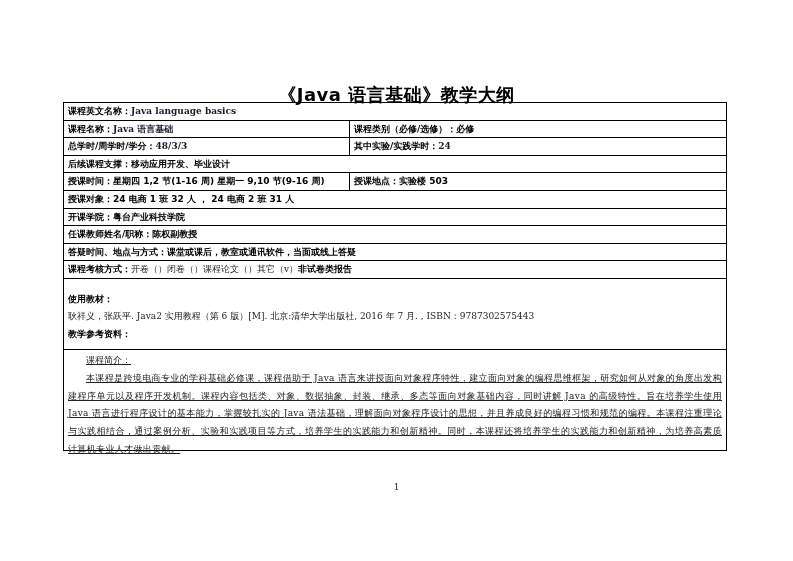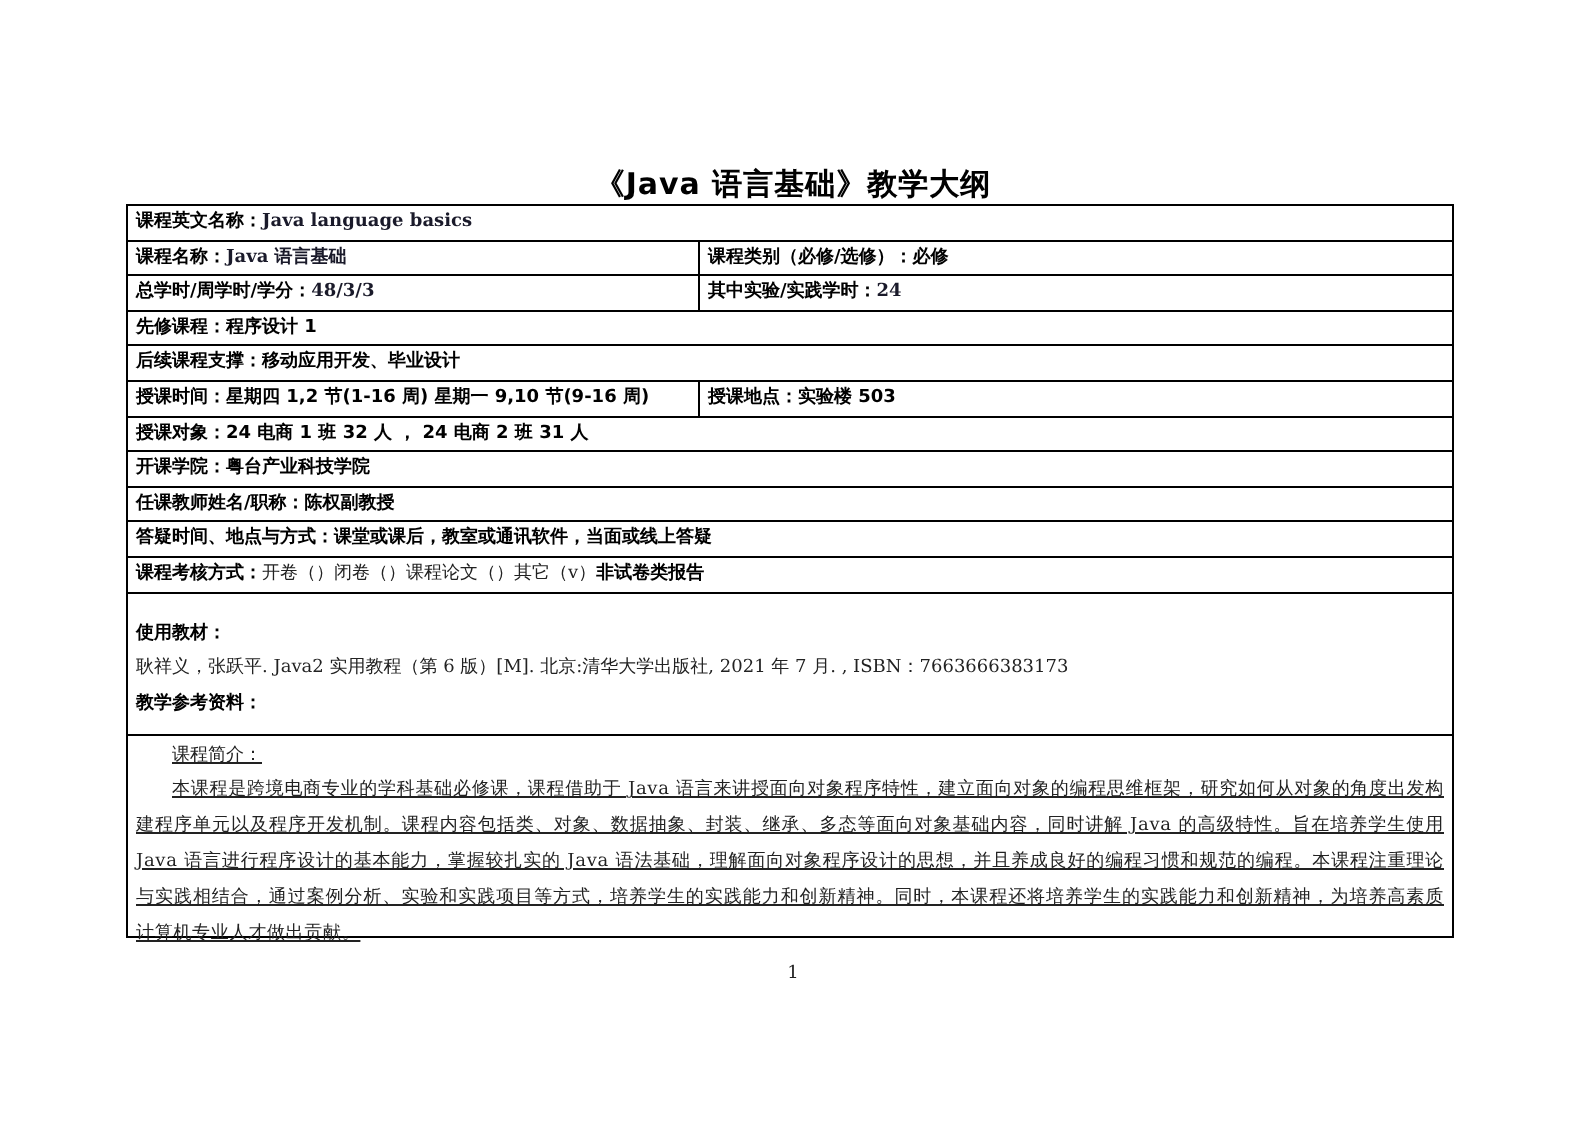--- a/index.html
+++ b/index.html
@@ -1,21 +1,21 @@
 <!DOCTYPE html>
 <html><head>
 <meta charset="utf-8">
 <style>
   * { box-sizing: border-box; margin: 0; padding: 0; }
   html, body { width: 793px; height: 561px; background: #ffffff; overflow: hidden; }
   body { position: relative; font-family: "DejaVu Serif", "Liberation Serif", serif; color: #111; }
   .title {
     position: absolute; left: 0; top: 83px; width: 793px; text-align: center;
     font-family: "DejaVu Sans", "Liberation Sans", sans-serif;
-    font-weight: bold; font-size: 15px; letter-spacing: 0.5px; color: #000;
+    font-weight: bold; font-size: 18px; letter-spacing: 0.5px; color: #000;
   }
   .outline {
     position: absolute; left: 63px; top: 102px; width: 664px;
     border: 1.5px solid #000;
   }
   .row { display: flex; border-bottom: 1px solid #000; height: 17.6px; }
   .row:last-child { border-bottom: none; }
   .cell {
     flex: 1; padding: 0 4px; font-size: 9px; line-height: 17px;
     white-space: nowrap; overflow: hidden;
@@ -59,25 +59,20 @@
 
   <div class="row">
     <div class="cell left">
       <span class="lbl">总学时/周学时/学分：</span><span class="val">48/3/3</span>
     </div>
     <div class="cell">
       <span class="lbl">其中实验/实践学时：</span><span class="val">24</span>
     </div>
   </div>
 
-  <div class="row">
-    <div class="cell">
-      <span class="lbl">先修课程：</span><span class="lbl">程序设计 1</span>
-    </div>
-  </div>
 
   <div class="row">
     <div class="cell">
       <span class="lbl">后续课程支撑：</span><span class="lbl">移动应用开发、毕业设计</span>
     </div>
   </div>
 
   <div class="row">
     <div class="cell left">
       <span class="lbl">授课时间：</span><span class="lbl">星期四 1,2 节(1-16 周) 星期一 9,10 节(9-16 周)</span>
@@ -113,21 +108,21 @@
 
   <div class="row">
     <div class="cell">
       <span class="lbl">课程考核方式：</span><span class="plain">开卷（）闭卷（）课程论文（）其它（v）</span><span class="lbl">非试卷类报告</span>
     </div>
   </div>
 
   <div class="row tall">
     <div class="books">
       <div class="line lbl">使用教材：</div>
-      <div class="line plain">耿祥义，张跃平. Java2 实用教程（第 6 版）[M]. 北京:清华大学出版社, 2021 年 7 月. , ISBN：7663666383173</div>
+      <div class="line plain">耿祥义，张跃平. Java2 实用教程（第 6 版）[M]. 北京:清华大学出版社, 2016 年 7 月. , ISBN：9787302575443</div>
       <div class="line lbl">教学参考资料：</div>
     </div>
   </div>
 
   <div class="row tall">
     <div class="intro">
       <div class="head">课程简介：</div>
       <div class="body">本课程是跨境电商专业的学科基础必修课，课程借助于 Java 语言来讲授面向对象程序特性，建立面向对象的编程思维框架，研究如何从对象的角度出发构建程序单元以及程序开发机制。课程内容包括类、对象、数据抽象、封装、继承、多态等面向对象基础内容，同时讲解 Java 的高级特性。旨在培养学生使用 Java 语言进行程序设计的基本能力，掌握较扎实的 Java 语法基础，理解面向对象程序设计的思想，并且养成良好的编程习惯和规范的编程。本课程注重理论与实践相结合，通过案例分析、实验和实践项目等方式，培养学生的实践能力和创新精神。同时，本课程还将培养学生的实践能力和创新精神，为培养高素质计算机专业人才做出贡献。</div>
     </div>
   </div>

